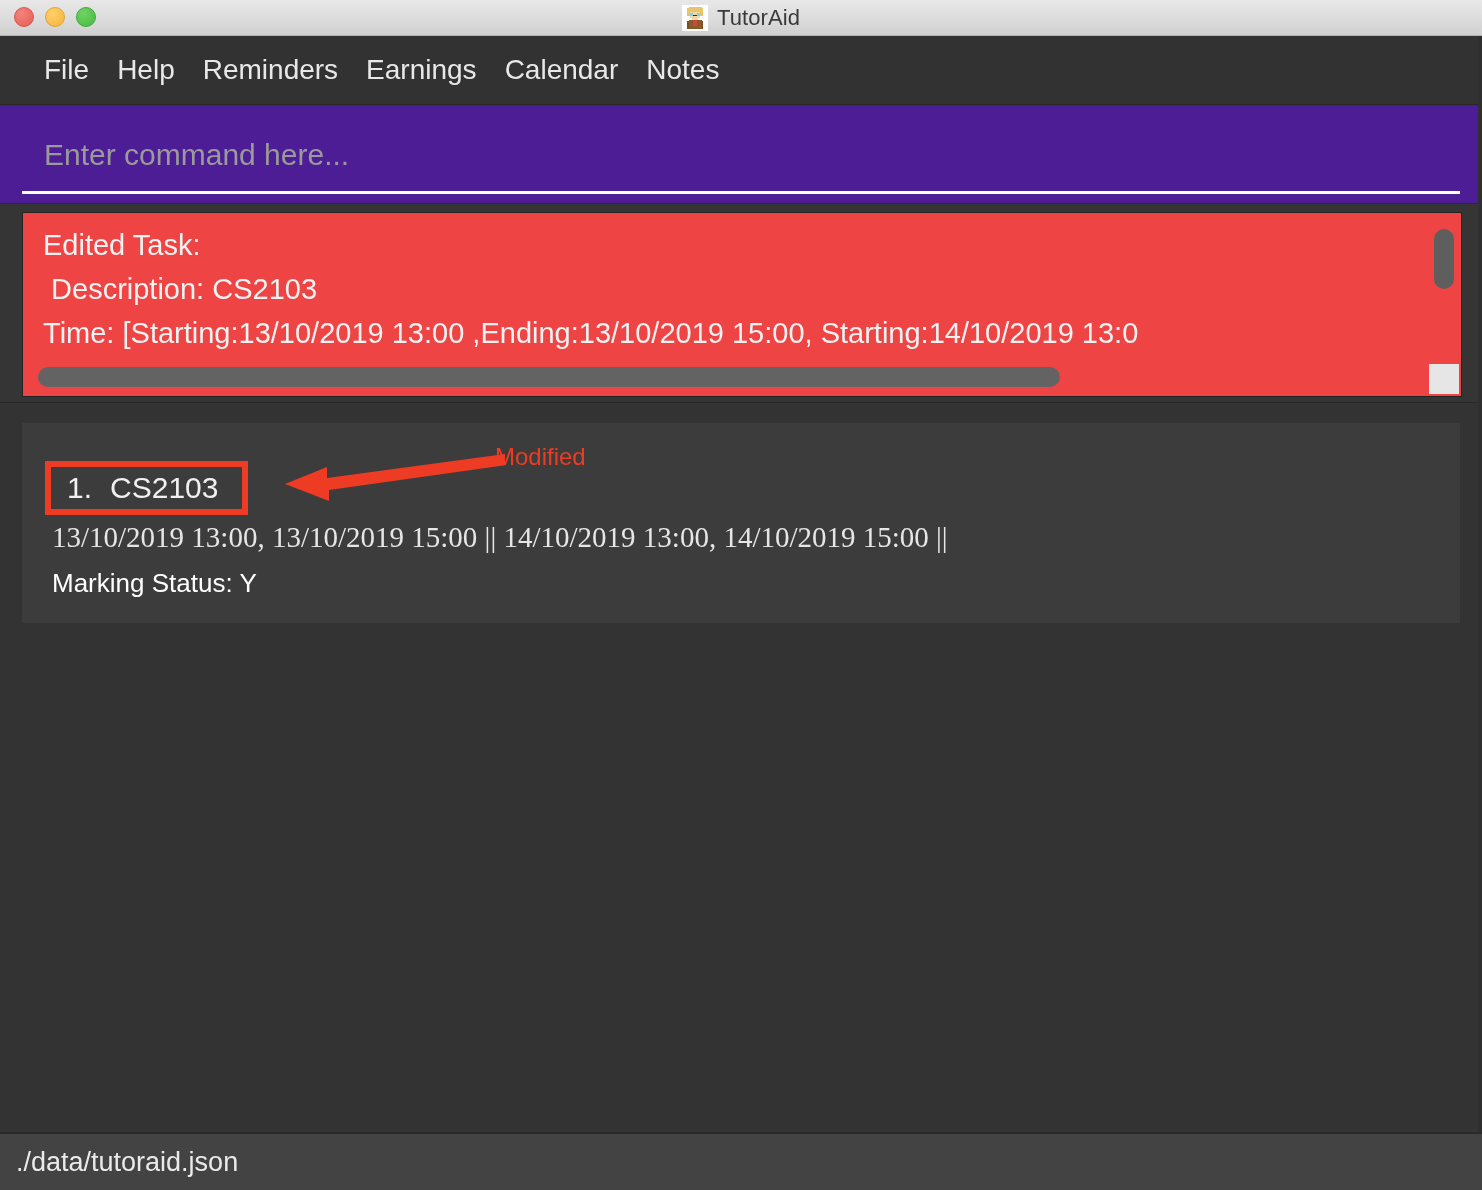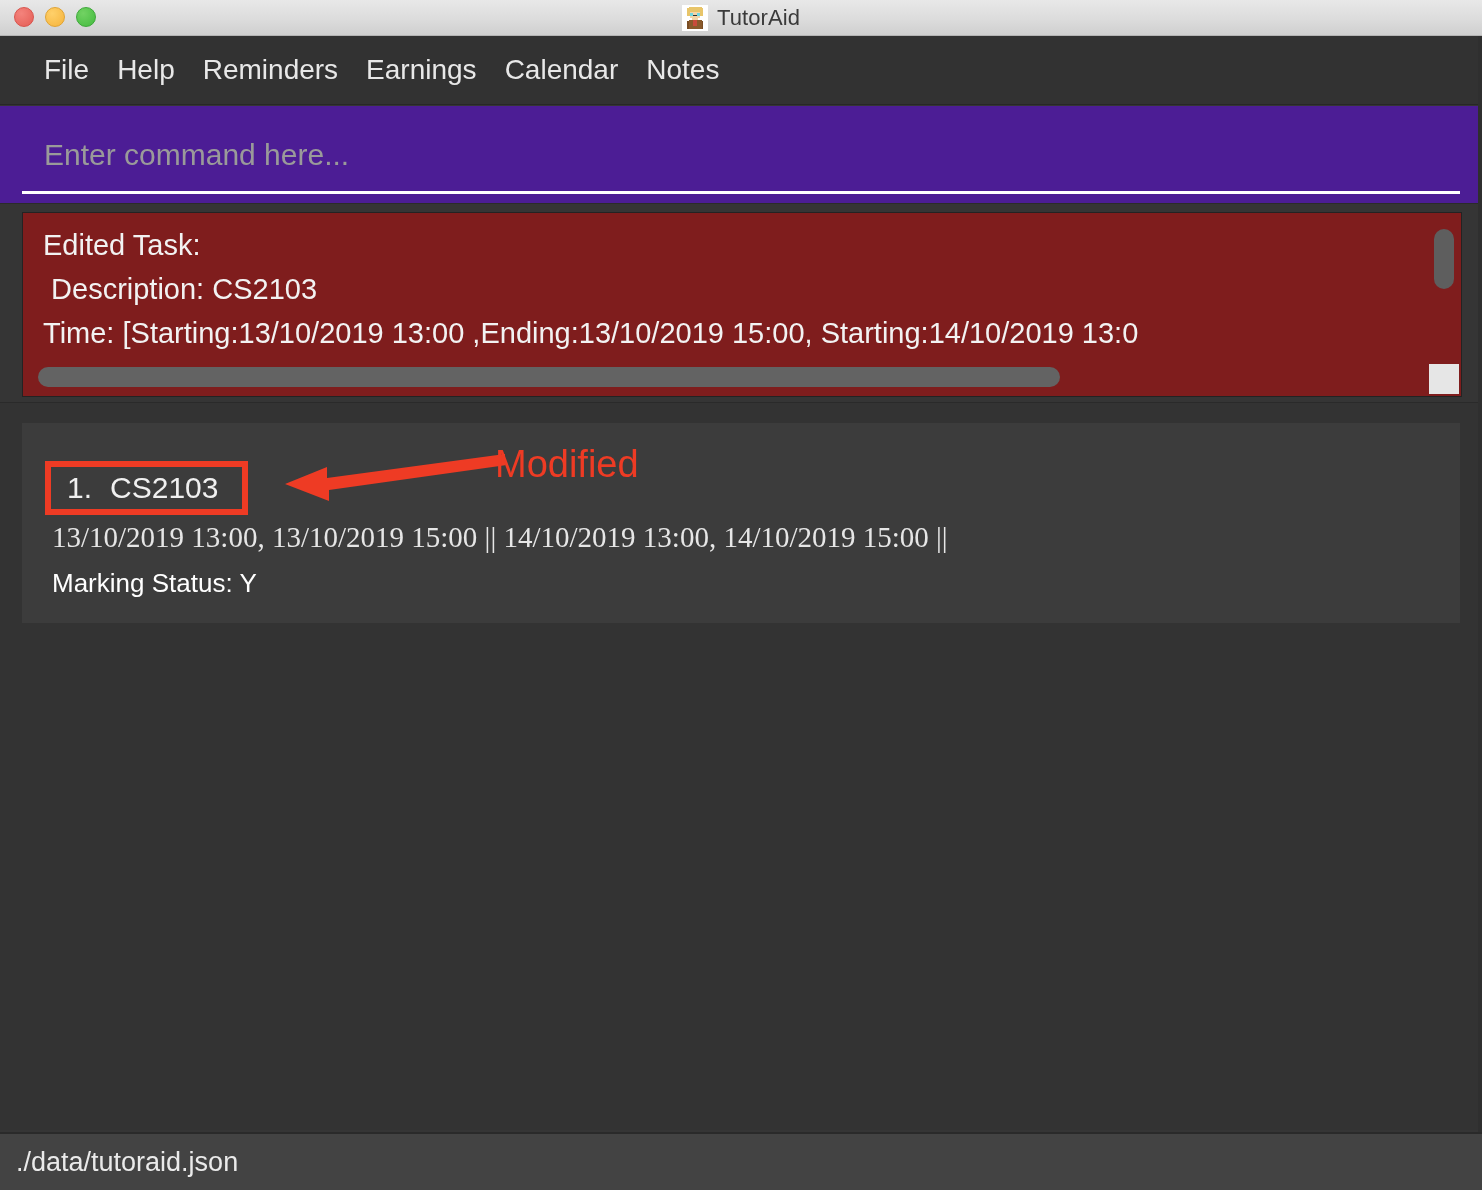--- a/index.html
+++ b/index.html
@@ -122,21 +122,21 @@
     box-sizing: border-box;
   }
   #command-input::placeholder { color: #9a9a9a; opacity: 1; }
 
   
   #result-panel {
     position: absolute;
     left: 22px; top: 212px;
     width: 1440px;
     height: 185px;
-    background: #7f1d1d;
+    background: #ef4444;
     border: 1px solid #232323;
     box-sizing: border-box;
     overflow: hidden;
   }
   #result-text {
     position: absolute;
     left: 20px; top: 10px;
     width: 1392px;
     color: #f2f2f2;
     font-size: 29px;
@@ -241,21 +241,21 @@
     box-sizing: border-box;
   }
   #annot-arrow {
     position: absolute;
     left: 285px; top: 440px;
     width: 220px; height: 70px;
   }
   #annot-label {
     position: absolute;
     left: 495px; top: 443px;
-    font-size: 38px;
+    font-size: 24px;
     color: #ee3b24;
     white-space: nowrap;
     font-family: "Liberation Sans", sans-serif;
   }
 
   
   #status-bar {
     position: absolute;
     left: 0; bottom: 0;
     width: 1482px;

